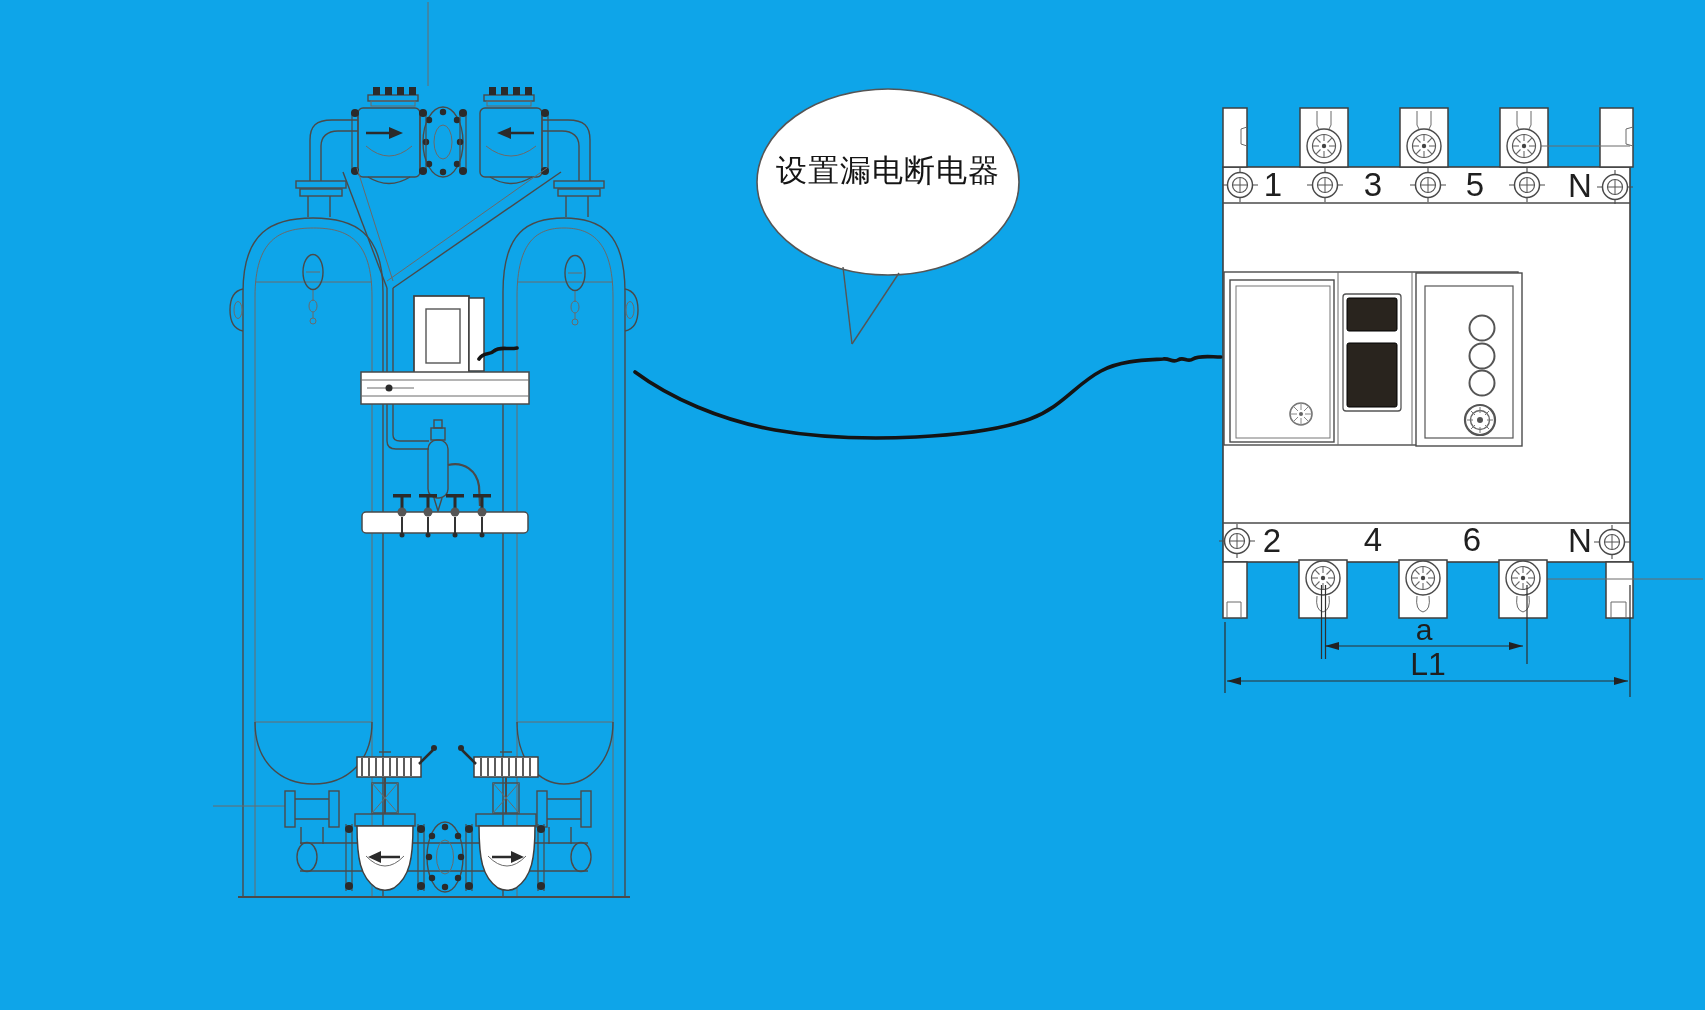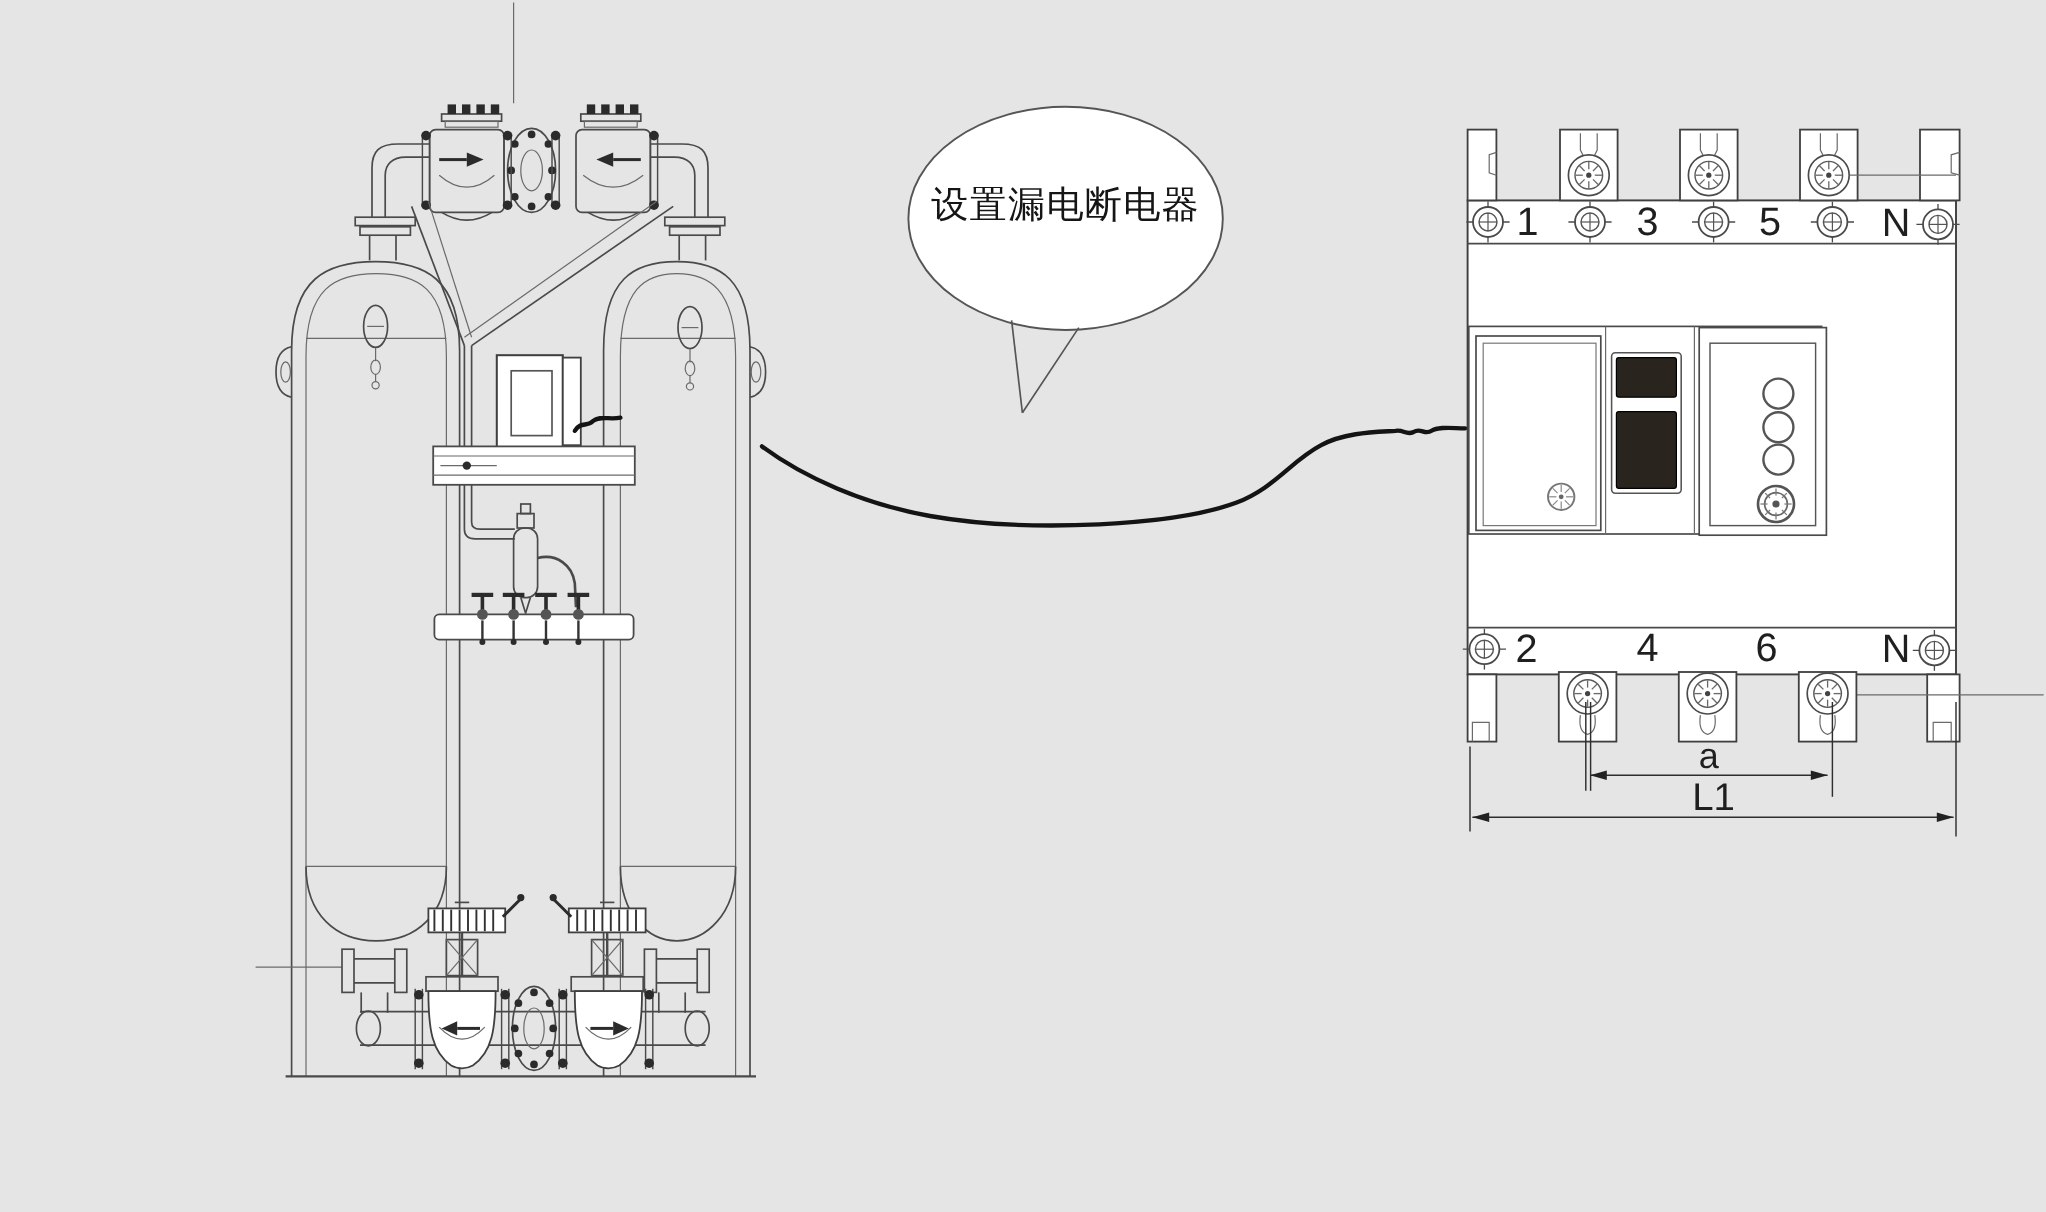--- a/index.html
+++ b/index.html
@@ -1,16 +1,16 @@
 <!DOCTYPE html>
 <html><head>
 <meta charset="utf-8">
 <style>
   html,body{margin:0;padding:0;background:#fff;}
-  .canvas{position:relative;width:1705px;height:1010px;background:#e5e5e5;overflow:hidden;
+  .canvas{position:relative;width:1705px;height:1010px;background:#0ea5e9;overflow:hidden;
           font-family:"Liberation Sans", sans-serif;}
   svg{position:absolute;left:0;top:0;}
   .ln{stroke:#4a4a4a;stroke-width:1.4;fill:none;}
   .lnt{stroke:#6a6a6a;stroke-width:1;fill:none;}
   .blk{fill:#2b2b2b;stroke:none;}
   .dim{stroke:#2e2e2e;stroke-width:1.2;fill:none;}
   text.lbl{font-family:"Liberation Sans", sans-serif;fill:#1f1f1f;}
   text.cjk{font-family:"Liberation Serif", serif;fill:#151515;}
 </style>
 </head>

